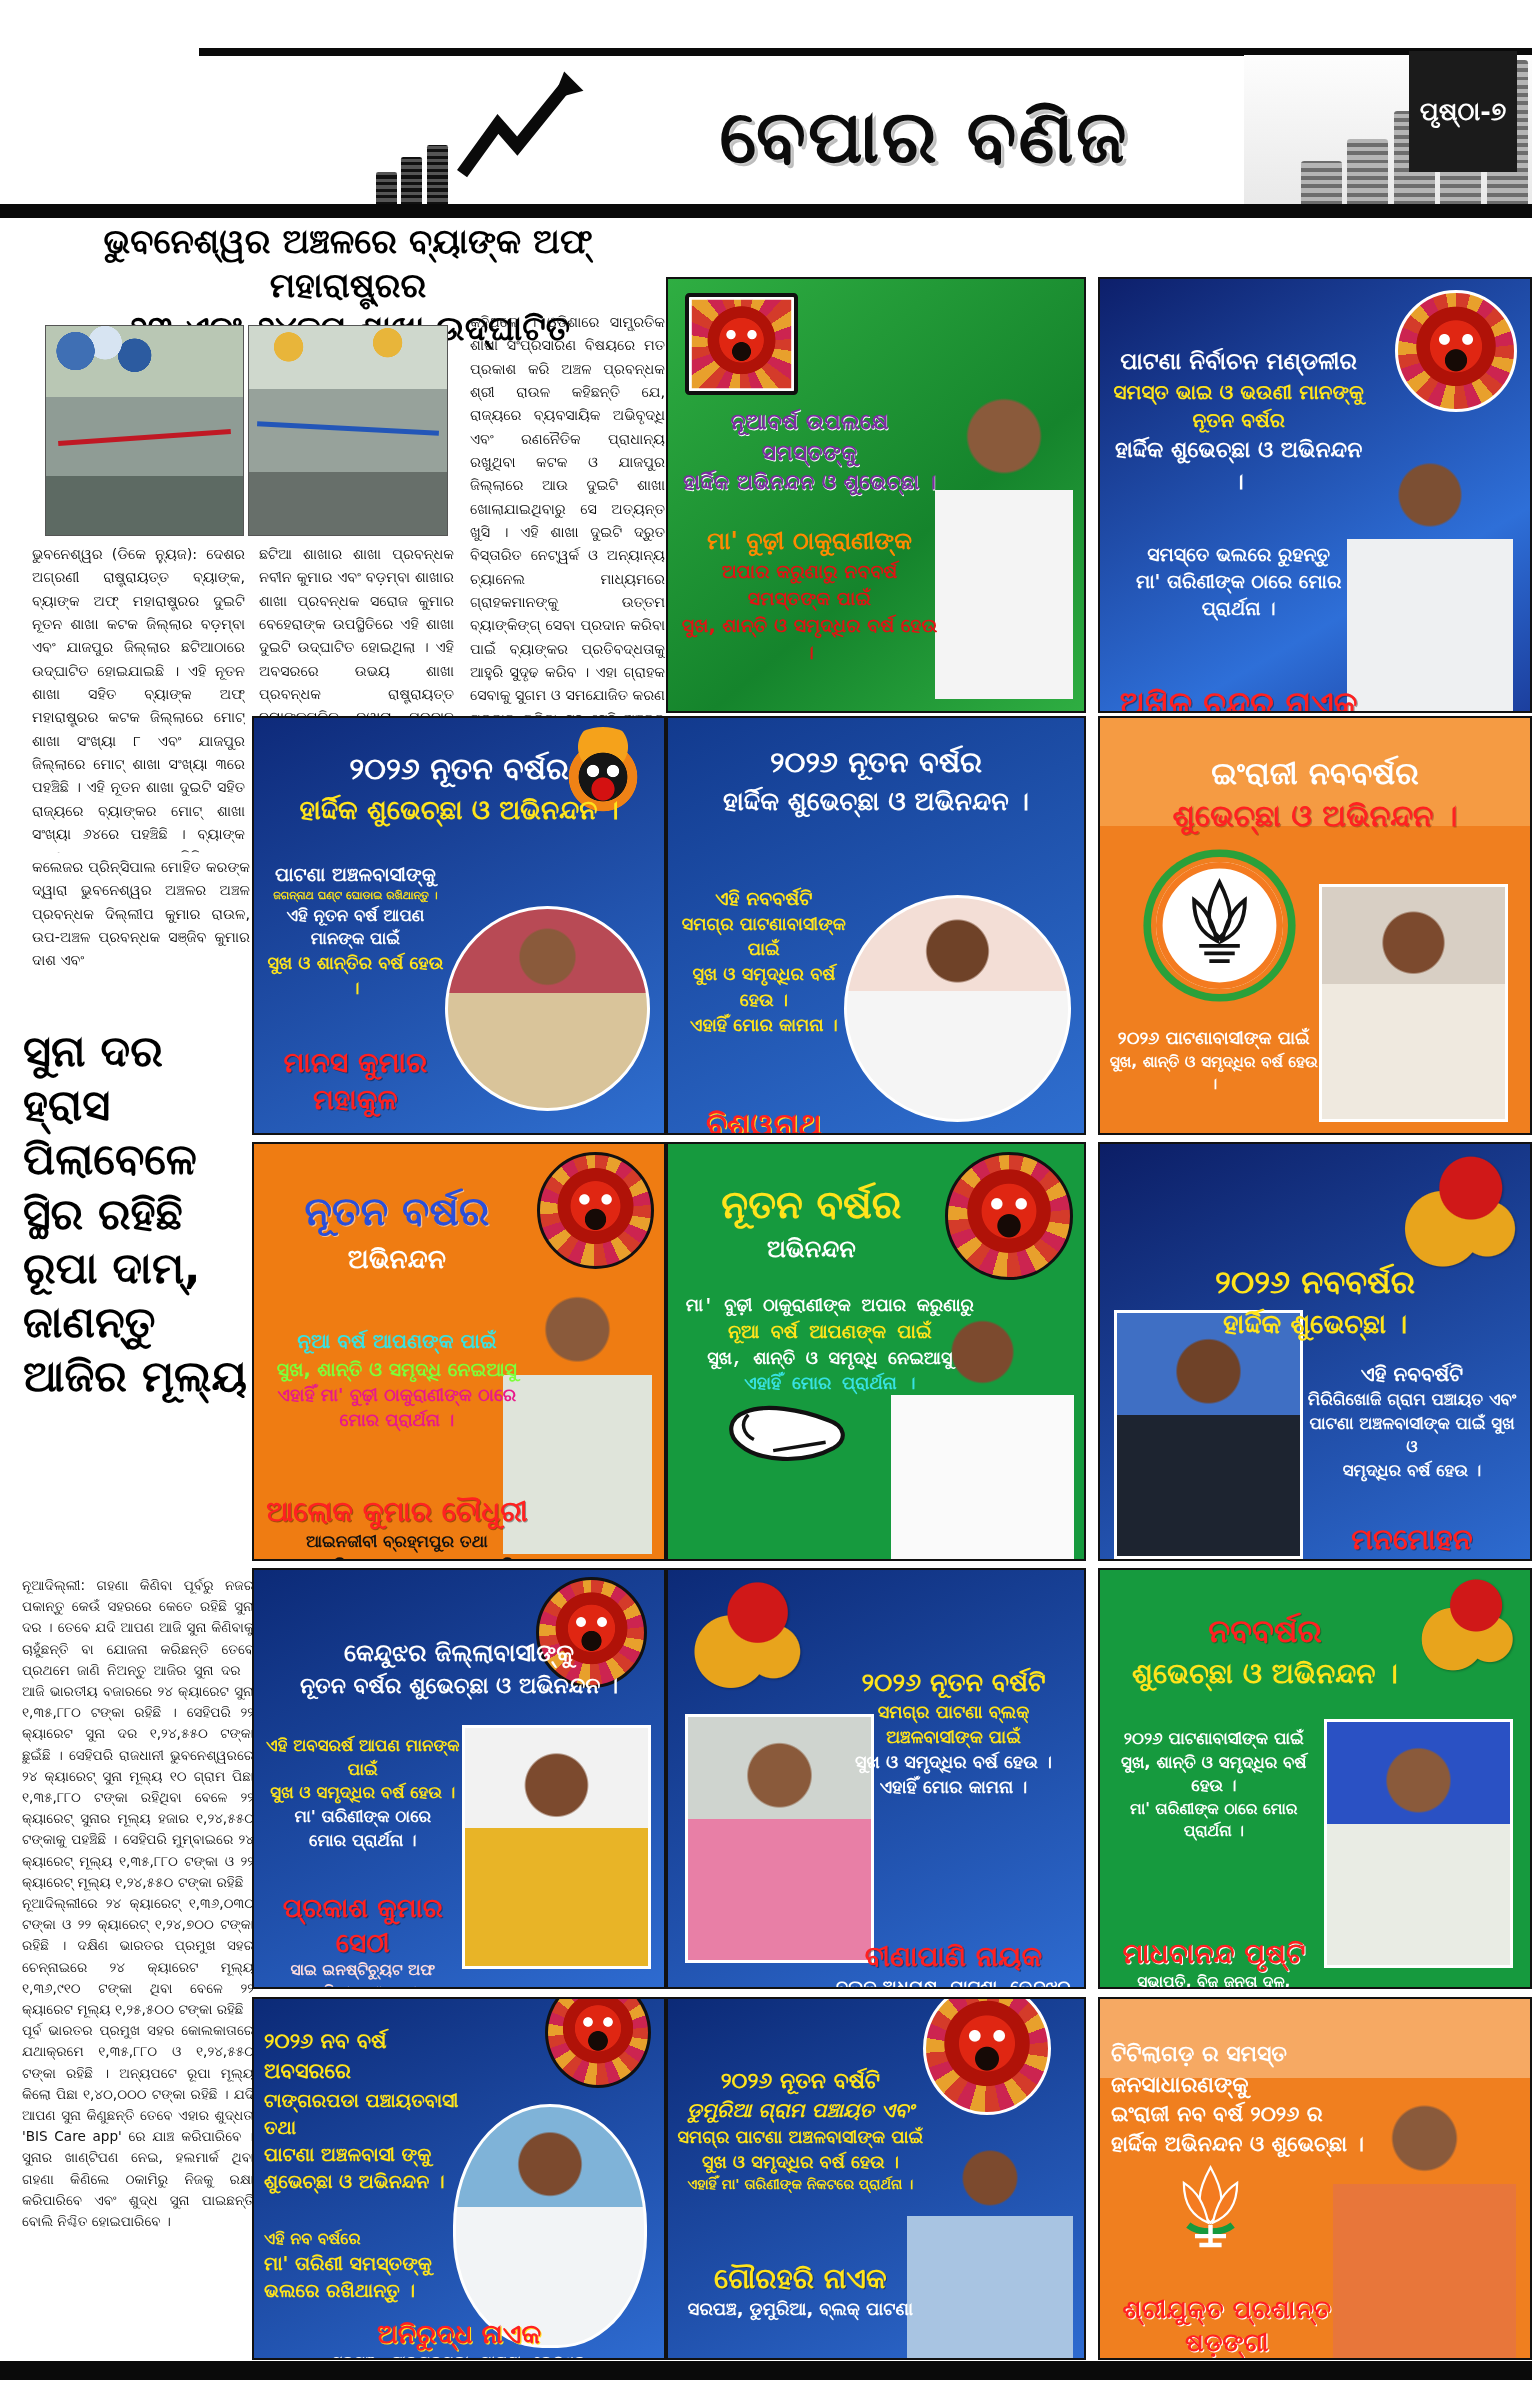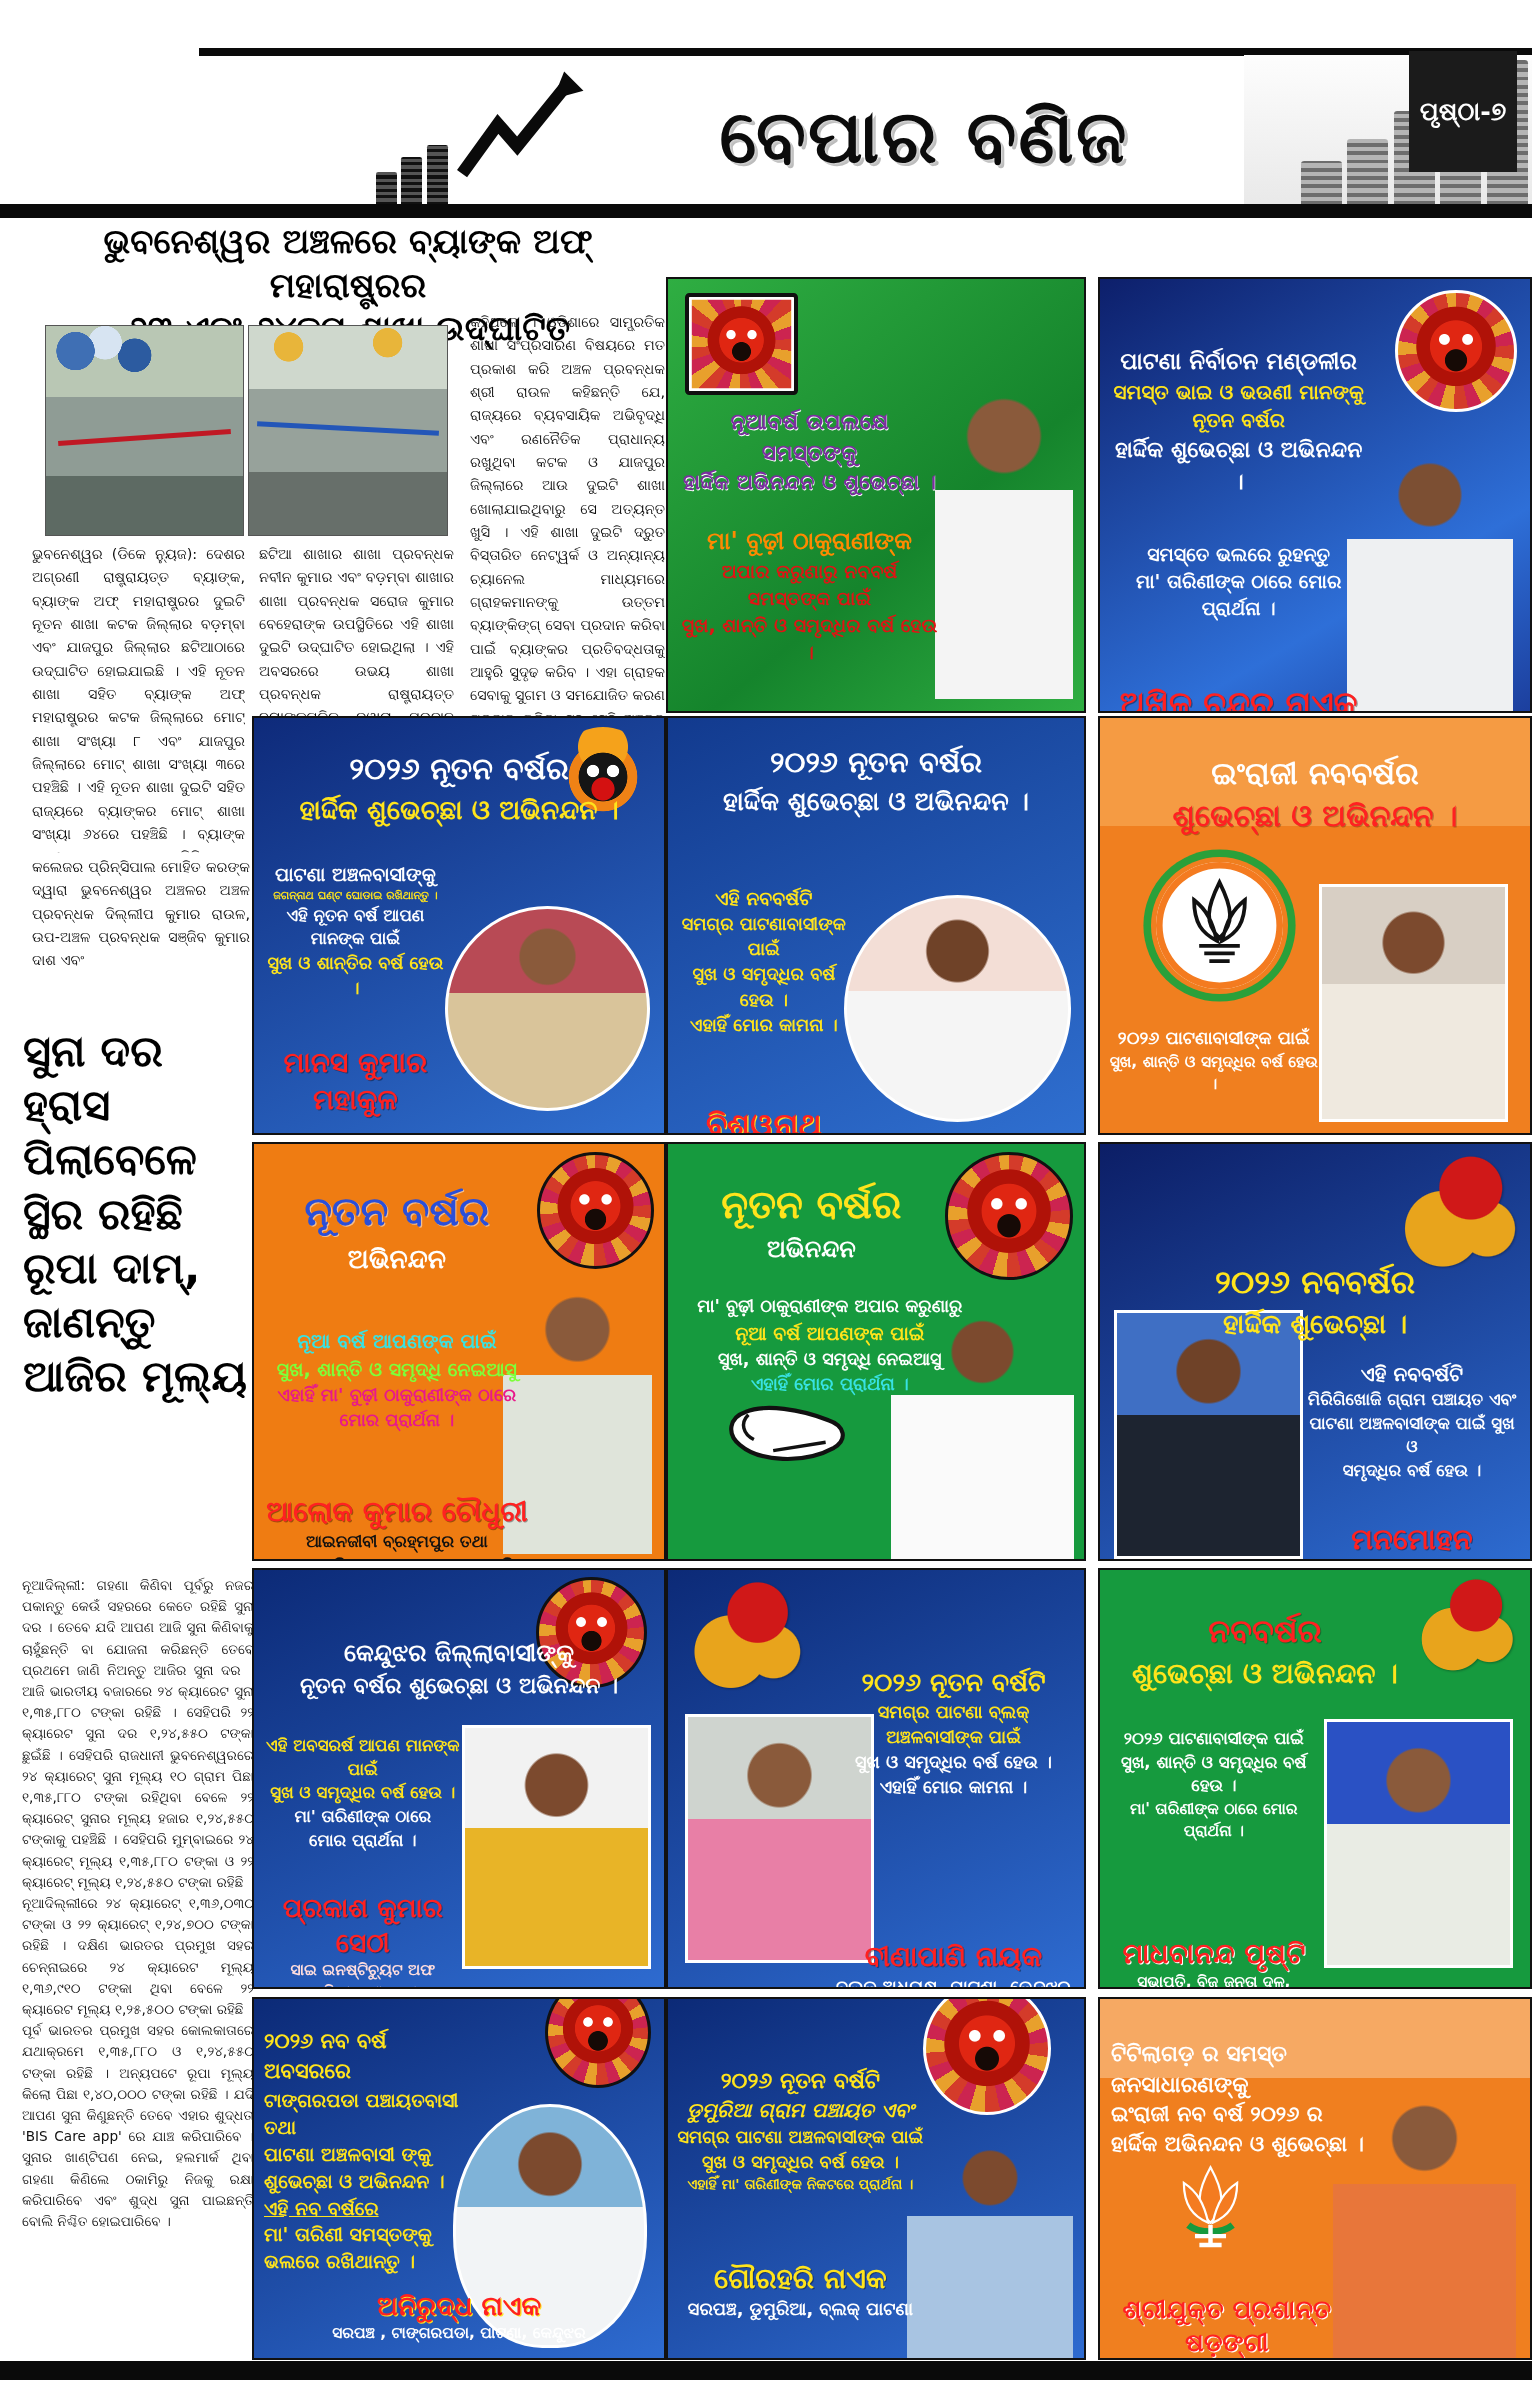--- a/index.html
+++ b/index.html
@@ -231,21 +231,21 @@
     <div class="figure" style="--skin:#7c4a2e;--shirt:#fafafa;right:10px;top:149px;width:183px;height:268px;"></div>
     <svg viewBox="0 0 100 60" class="abs" style="left:50px;top:243px;width:138px;height:83px;z-index:2;">
       <path d="M20 18 C8 22 6 34 16 42 C30 54 62 56 84 44 C94 38 92 28 80 24 C60 16 34 12 20 18 Z" fill="#fff" stroke="#111" stroke-width="3"></path>
       <path d="M22 20 C16 26 18 34 26 38" fill="none" stroke="#111" stroke-width="2.5"></path>
       <path d="M40 46 L78 40" stroke="#111" stroke-width="2.5"></path>
     </svg>
     <div class="txt" style="margin:33px 138px 0 8.8px;">
       <div class="ln cy" style="font-size:39px;">ନୂତନ ବର୍ଷର</div>
       <div class="ln cw" style="font-size:24px;">ଅଭିନନ୍ଦନ</div>
     </div>
-    <div class="txt" style="margin:28px 100px 0 7.7px;">
+    <div class="txt" style="margin:28px 100px 0 7.7px;font-family:Liberation Mono, monospace;">
       <div class="ln cw" style="font-size:17.7px;">ମା' ବୁଢ଼ୀ ଠାକୁରାଣୀଙ୍କ ଅପାର କରୁଣାରୁ</div>
       <div class="ln cy" style="font-size:19px;">ନୂଆ ବର୍ଷ ଆପଣଙ୍କ ପାଇଁ</div>
       <div class="ln cw" style="font-size:17.7px;">ସୁଖ, ଶାନ୍ତି ଓ ସମୃଦ୍ଧି ନେଇଆସୁ</div>
       <div class="ln ccy" style="font-size:17.7px;">ଏହାହିଁ ମୋର ପ୍ରାର୍ଥନା ।</div>
 
     </div>
   </section>
 
   <section class="ad" style="left:1098px;top:1142px;width:434px;height:419px;background:linear-gradient(155deg,#0c1e66,#2d6bd0);">
     <div class="durga" style="right:11px;top:5.5px;width:127px;height:127px;"></div>
@@ -313,21 +313,21 @@
   </section>
 
   <section class="ad" style="left:252px;top:1997px;width:414px;height:363px;background:linear-gradient(155deg,#0c2a77,#2e6bd0);">
     <div class="deity" style="right:13.3px;top:-22px;width:100px;height:105px;border-color:#111;"></div>
     <div class="figure framed round" style="--skin:#7c4a2e;--shirt:#f2f4f6;--bg:#7fb3d8;right:16.6px;top:105px;width:188px;height:238px;border-radius:50% 50% 46% 46%;"></div>
     <div class="txt" style="margin:28px 188px 0 10px;text-align:left;">
       <div class="ln cy" style="font-size:21px;">୨୦୨୬ ନବ ବର୍ଷ ଅବସରରେ</div>
       <div class="ln cy" style="font-size:19px;">ଟାଙ୍ଗରପଡା ପଞ୍ଚାୟତବାସୀ ତଥା</div>
       <div class="ln cy" style="font-size:19px;">ପାଟଣା ଅଞ୍ଚଳବାସୀ ଙ୍କୁ</div>
       <div class="ln cy" style="font-size:19px;">ଶୁଭେଚ୍ଛା ଓ ଅଭିନନ୍ଦନ ।</div>
-      <div class="ln cy" style="font-size:19px;text-decoration:underline;">ଏହି ନବ ବର୍ଷରେ</div>
+      <div class="ln cy" style="font-size:16px;margin-top:33px;">ଏହି ନବ ବର୍ଷରେ</div>
       <div class="ln cy" style="font-size:19px;">ମା' ତାରିଣୀ ସମସ୍ତଙ୍କୁ</div>
       <div class="ln cy" style="font-size:19px;">ଭଲରେ ରଖିଥାନ୍ତୁ ।</div>
     </div>
     <div class="txt" style="margin:13.3px 5.5px 0 5.5px;">
       <div class="nm" style="font-size:26.5px;color:#ff2121;text-shadow:1.1px 1.1px 0 #ffe41c;">ଅନିରୁଦ୍ଧ ନାଏକ</div>
       <div class="rl cw" style="font-size:15.5px;">ସରପଞ୍ଚ , ଟାଙ୍ଗରପଡା, ପାଟଣା, କେନ୍ଦୁଝର</div>
 
     </div>
   </section>
 

